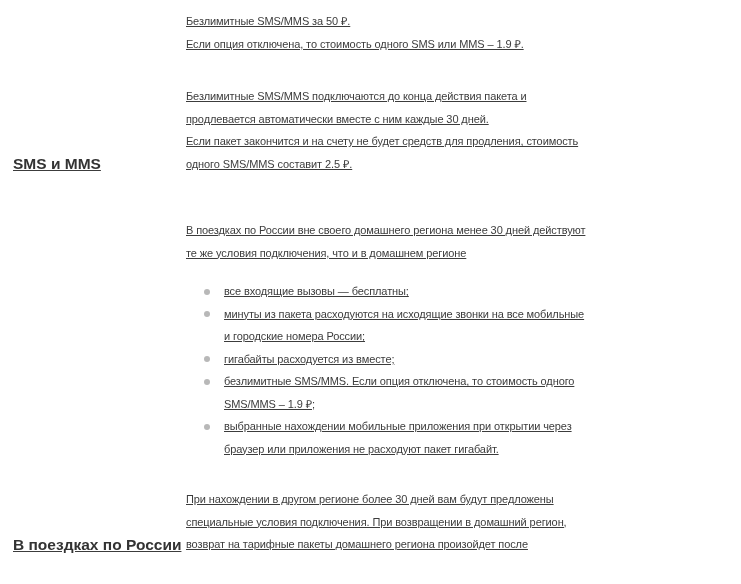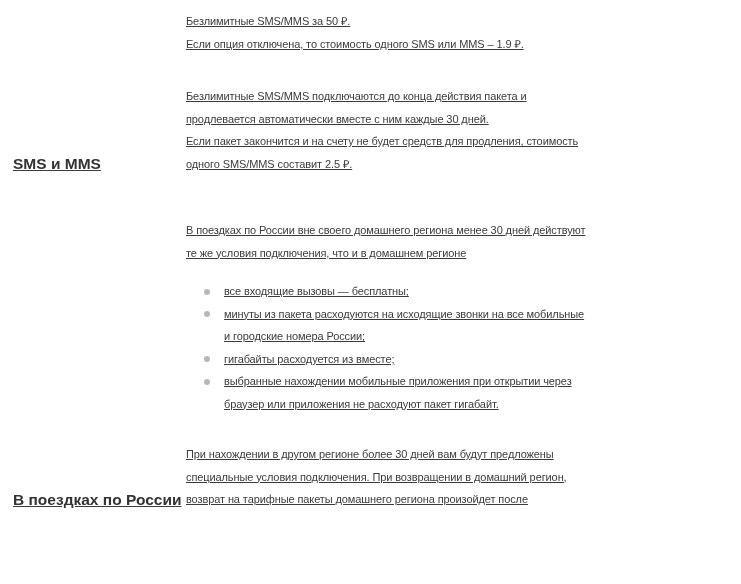--- a/index.html
+++ b/index.html
@@ -110,20 +110,25 @@
           <span class="bullet-dot"></span>
           <div class="line">минуты из пакета расходуются на исходящие звонки на все мобильные</div>
           <div class="line">и городские номера России;</div>
         </li>
         <li>
           <span class="bullet-dot"></span>
           <div class="line">гигабайты расходуется из вместе;</div>
         </li>
         <li>
           <span class="bullet-dot"></span>
+          <div class="line">безлимитные SMS/MMS. Если опция отключена, то стоимость одного</div>
+          <div class="line">SMS/MMS – 1.9 ₽;</div>
+        </li>
+        <li>
+          <span class="bullet-dot"></span>
           <div class="line">выбранные нахождении мобильные приложения при открытии через</div>
           <div class="line">браузер или приложения не расходуют пакет гигабайт.</div>
         </li>
       </ul>
 
       <div class="para outro">
         <div class="line">При нахождении в другом регионе более 30 дней вам будут предложены</div>
         <div class="line">специальные условия подключения. При возвращении в домашний регион,</div>
         <div class="line">возврат на тарифные пакеты домашнего региона произойдет после</div>
 

